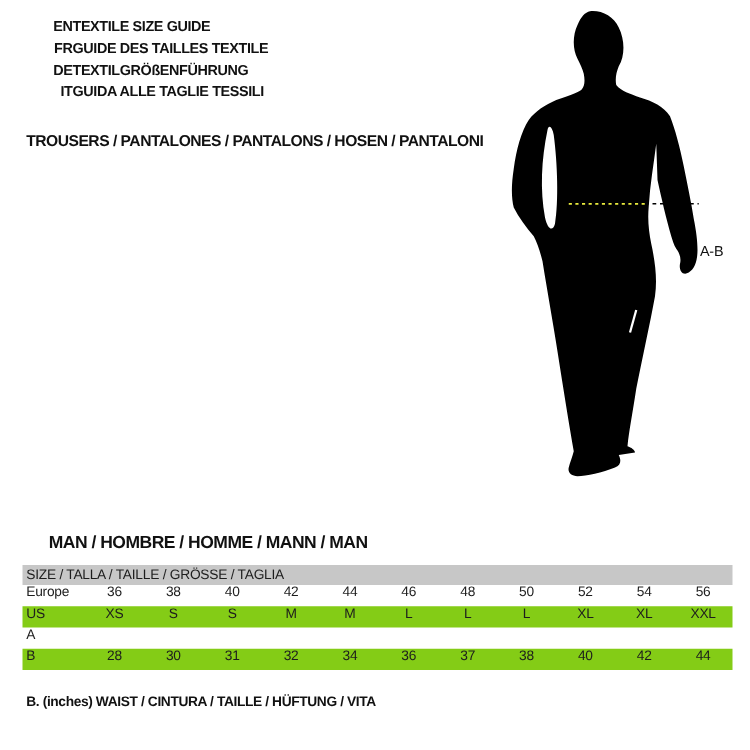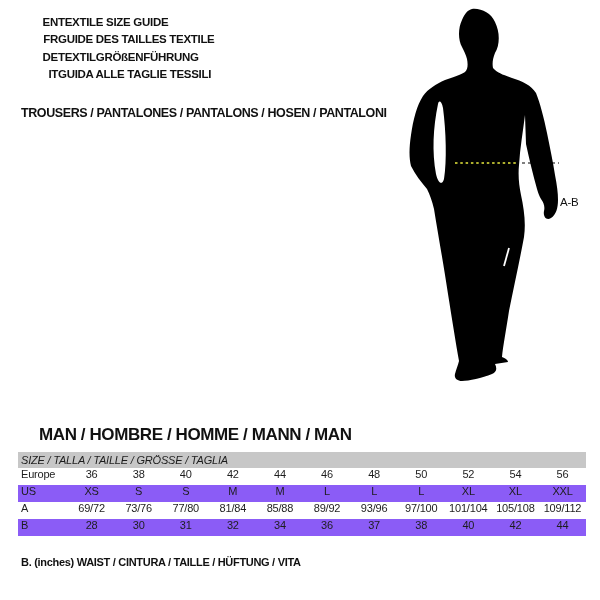--- a/index.html
+++ b/index.html
@@ -13,29 +13,29 @@
   .lang-row{display:flex;line-height:17.4px;font-size:11.5px;font-weight:700;letter-spacing:-0.3px;}
   .lang-code{width:37px;flex:0 0 37px;}
   .category-title{
     position:absolute;left:21px;top:106px;font-size:12.5px;font-weight:700;letter-spacing:-0.4px;
     white-space:nowrap;
   }
   
   .figure-wrap{position:absolute;left:398px;top:5px;width:172px;height:384px;}
   .ab-label{position:absolute;left:560px;top:156px;font-size:11.5px;font-weight:400;letter-spacing:-0.2px;margin-top:40px;}
   
-  .man-title{position:absolute;left:21px;top:425px;font-size:17px;font-weight:700;letter-spacing:-0.4px;white-space:nowrap;padding-left:18px;}
+  .man-title{position:absolute;left:21px;top:425px;font-size:14px;font-weight:700;letter-spacing:-0.4px;white-space:nowrap;padding-left:18px;}
   
   .size-table{position:absolute;left:18px;top:452px;width:568px;font-size:11px;letter-spacing:-0.2px;}
   .size-table-header{
     height:16px;background:#c7c7c7;color:#1d1d1d;display:flex;align-items:center;
-    padding-left:3px;box-sizing:border-box;font-weight:400;font-style:italic;
+    padding-left:3px;box-sizing:border-box;font-weight:400;
   }
   .size-row{display:flex;height:17px;align-items:flex-start;color:#1d1d1d;}
-  .size-row.stripe{background:#8b5cf6;}
+  .size-row.stripe{background:#84cc16;}
   .size-row-label{width:50px;flex:0 0 50px;padding-left:3px;box-sizing:border-box;}
   .cells{display:flex;flex:1;}
   .cell{flex:1;text-align:center;white-space:nowrap;}
   
   .footnotes{position:absolute;left:21px;top:554px;font-size:11px;font-weight:700;letter-spacing:-0.3px;line-height:17px;}
 </style>
 </head>
 <body>
 
 <div class="lang-block">
@@ -149,33 +149,20 @@
         <span class="cell">L</span>
         <span class="cell">L</span>
         <span class="cell">L</span>
         <span class="cell">XL</span>
         <span class="cell">XL</span>
         <span class="cell">XXL</span>
       </span>
   </div>
   <div class="size-row">
     <span class="size-row-label">A</span>
-    <span class="cells">
-        <span class="cell">69/72</span>
-        <span class="cell">73/76</span>
-        <span class="cell">77/80</span>
-        <span class="cell">81/84</span>
-        <span class="cell">85/88</span>
-        <span class="cell">89/92</span>
-        <span class="cell">93/96</span>
-        <span class="cell">97/100</span>
-        <span class="cell">101/104</span>
-        <span class="cell">105/108</span>
-        <span class="cell">109/112</span>
-      </span>
   </div>
   <div class="size-row stripe">
     <span class="size-row-label">B</span>
     <span class="cells">
         <span class="cell">28</span>
         <span class="cell">30</span>
         <span class="cell">31</span>
         <span class="cell">32</span>
         <span class="cell">34</span>
         <span class="cell">36</span>

